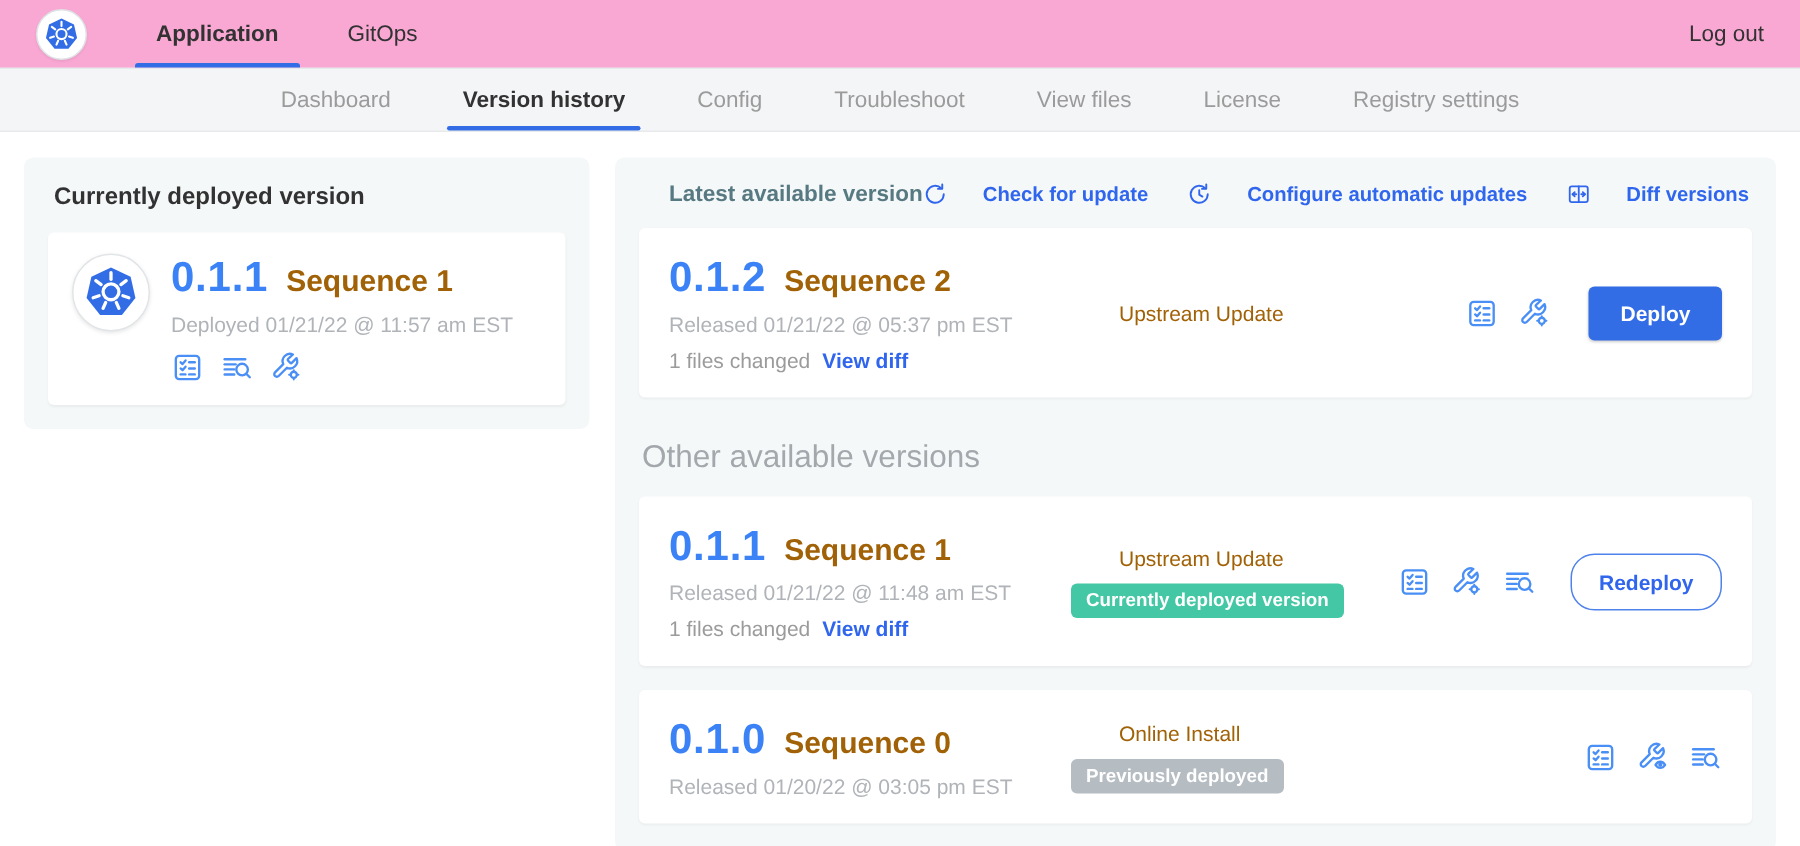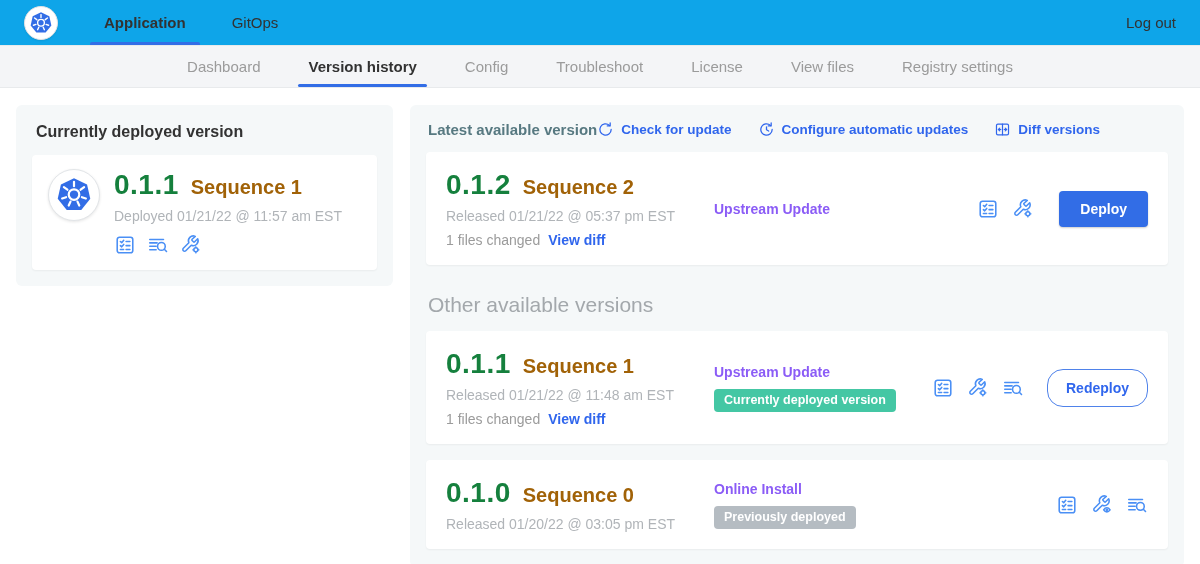--- a/index.html
+++ b/index.html
@@ -1,21 +1,21 @@
 <!DOCTYPE html>
 <html><head>
 <meta charset="utf-8">
 <style>
   * { margin:0; padding:0; box-sizing:border-box; }
   html,body { width:1200px; height:564px; overflow:hidden; background:#fff;
     font-family:"Liberation Sans", sans-serif; color:#323232; }
 
   
   .topnav { height:46px; display:flex; align-items:center; padding:0 24px;
-    background:#0ea5e9; border-bottom:1px solid #e7eaec; position:relative; }
+    background:#f9a8d4; border-bottom:1px solid #e7eaec; position:relative; }
   .logo-circle { width:34px; height:34px; border-radius:50%; background:#fff;
     border:1px solid #dfe2e5; display:flex; align-items:center; justify-content:center;
     box-shadow:0 1px 2px rgba(0,0,0,.08); }
   .logo-circle svg { width:28px; height:28px; }
   .topnav-tabs { display:flex; height:100%; margin-left:32px; }
   .topnav-tab { position:relative; display:flex; align-items:center; padding:0 14px;
     font-size:15px; color:#323232; cursor:pointer; margin-right:18px; }
   .topnav-tab.active { font-weight:700; }
   .topnav-tab.active::after { content:""; position:absolute; left:0; right:0; bottom:0;
     height:3px; background:#326de6; border-radius:2px 2px 0 0; }
@@ -40,44 +40,44 @@
   .left-panel { width:377px; padding:16px; }
   .left-panel h2 { font-size:16px; font-weight:700; color:#323232; margin:2px 0 14px 4px; }
   .deployed-card { background:#fff; border-radius:4px; padding:14px 16px;
     box-shadow:0 1px 2px rgba(0,0,0,.05); display:flex; gap:14px; }
   .deployed-logo { width:52px; height:52px; border-radius:50%; background:#fff;
     border:1px solid #e2e5e8; display:flex; align-items:center; justify-content:center;
     box-shadow:0 1px 3px rgba(0,0,0,.1); flex:0 0 auto; }
   .deployed-logo svg { width:44px; height:44px; }
 
   .ver-row { display:flex; align-items:baseline; gap:12px; }
-  .ver-num { font-size:28px; font-weight:700; color:#15803d; letter-spacing:.5px; }
+  .ver-num { font-size:28px; font-weight:700; color:#3b82f6; letter-spacing:.5px; }
   .ver-seq { font-size:20px; color:#a16207;font-weight:bold; }
   .ver-date { font-size:14px; color:#b0b4b8; margin-top:7px; }
   .files-row { font-size:14px; color:#9b9b9b; margin-top:8px; display:flex; gap:8px; }
   .view-diff { color:#3066ed; font-weight:700; cursor:pointer; }
 
   .icon-row { display:flex; align-items:center; gap:11px; margin-top:10px; color:#4a8ff5; }
   .icon-row svg, .card-actions svg { width:22px; height:22px; cursor:pointer; }
 
   
   .right-panel { flex:1; padding:16px 16px 18px; }
-  .right-head { display:flex; align-items:center; justify-content:flex-start;
+  .right-head { display:flex; align-items:center; justify-content:flex-end;
     margin:0 2px 14px; }
   .right-title { font-size:15px; font-weight:600; color:#577981; }
   .head-actions { display:flex; align-items:center; gap:26px; }
-  .head-link { display:flex; align-items:center; gap:7px; color:#3066ed;
+  .head-link { display:flex; align-items:center; gap:23px; color:#3066ed;
     font-size:13.5px; font-weight:600; cursor:pointer; }
   .head-link svg { width:17px; height:17px; }
 
   .version-card { background:#fff; border-radius:4px; box-shadow:0 1px 2px rgba(0,0,0,.05);
     padding:17px 20px; display:flex; align-items:center; }
   .vc-left { width:250px; flex:0 0 auto; }
   .vc-mid { flex:1; padding-left:18px; }
-  .vc-source { font-size:14px; font-weight:700; color:#8b5cf6; }
+  .vc-source { font-size:14px; font-weight:400; color:#a16207;margin-left:32px; }
   .badge { display:inline-block; margin-top:9px; padding:4px 10px 5px; border-radius:4px;
     color:#fff; font-size:12.5px; font-weight:700; }
   .badge.green { background:#44c7a4; }
   .badge.gray { background:#b5bcc2; }
   .card-actions { display:flex; align-items:center; gap:13px; color:#4a8ff5; }
   .btn-primary { background:#326de6; color:#fff; border:none; border-radius:4px;
     font-weight:700; font-size:14px; padding:10px 21px; margin-left:12px; cursor:pointer;
     box-shadow:0 1px 2px rgba(0,0,0,.2); font-family:inherit; }
   .btn-outline { background:#fff; color:#3066ed; border:1px solid #4f82ea; border-radius:16px;
     font-weight:700; font-size:14px; padding:10px 18px; margin-left:10px; cursor:pointer;
@@ -181,24 +181,24 @@
   <div class="subnav-tab active">
       <span>Version history</span>
     </div>
   <div class="subnav-tab">
       <span>Config</span>
     </div>
   <div class="subnav-tab">
       <span>Troubleshoot</span>
     </div>
   <div class="subnav-tab">
+      <span>View files</span>
+    </div>
+  <div class="subnav-tab">
       <span>License</span>
-    </div>
-  <div class="subnav-tab">
-      <span>View files</span>
     </div>
   <div class="subnav-tab">
       <span>Registry settings</span>
     </div>
 </div>
 
 <div class="main">
 
   <div class="panel left-panel">
     <h2>Currently deployed version</h2>

